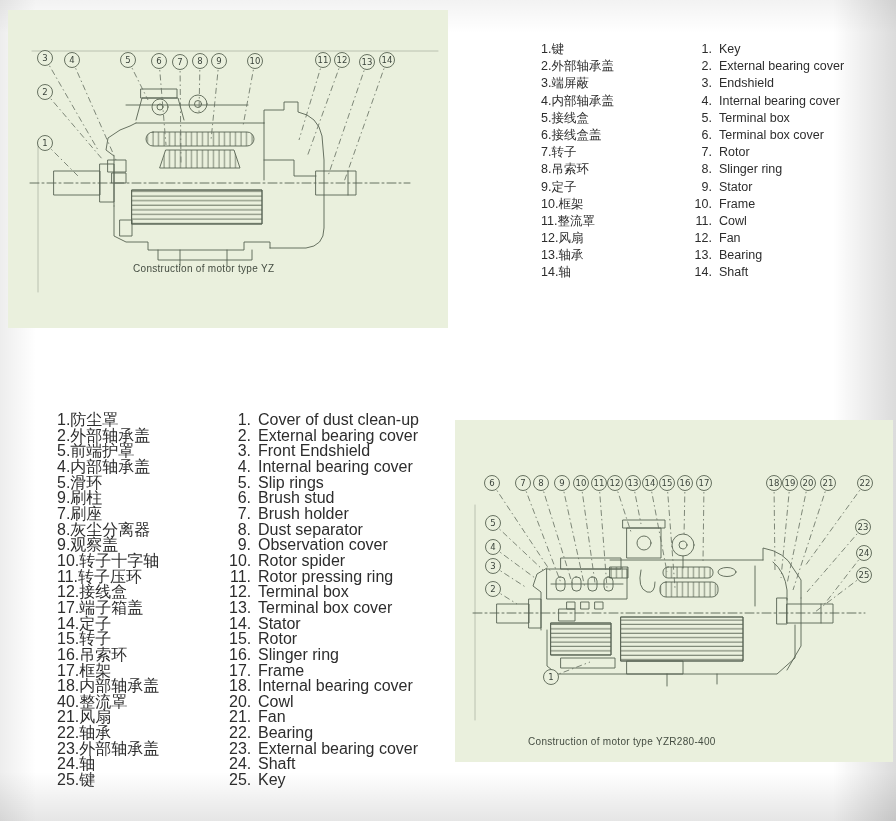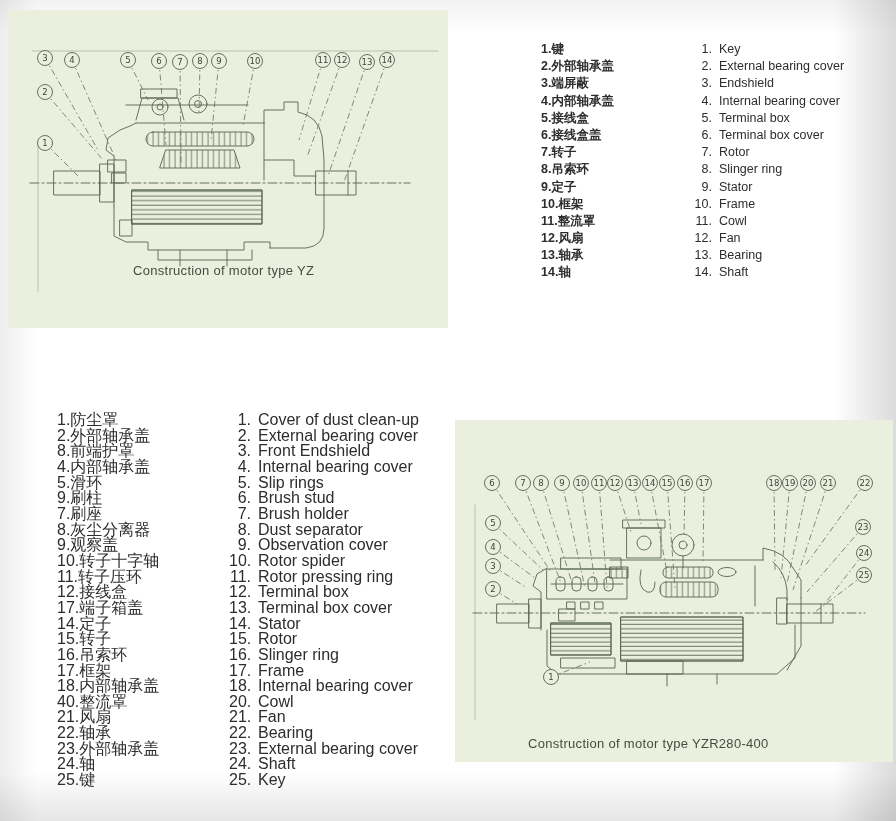--- a/index.html
+++ b/index.html
@@ -8,21 +8,21 @@
     font-family:"Liberation Sans", sans-serif;
     background:
       linear-gradient(to right, rgba(0,0,0,0.07), rgba(0,0,0,0) 4%, rgba(0,0,0,0) 93%, rgba(0,0,0,0.14)),
       linear-gradient(to bottom, rgba(0,0,0,0.05), rgba(0,0,0,0) 4%, rgba(0,0,0,0) 94%, rgba(0,0,0,0.10)),
       #ffffff;
   }
   .panel { position:absolute; background:#eaf0dd; }
   #panel-yz  { left:8px;   top:10px;  width:440px; height:318px; }
   #panel-yzr { left:455px; top:420px; width:438px; height:342px; }
   .caption {
-    position:absolute; font-size:13px; color:#454d42; letter-spacing:0.3px; white-space:nowrap;
+    position:absolute; font-size:10px; color:#454d42; letter-spacing:0.3px; white-space:nowrap;
   }
   #panel-yz  .caption { left:125px; top:253px; }
   #panel-yzr .caption { left:73px;  top:292px;margin-top:24px; }
 
   
   .draw line, .draw path, .draw rect, .draw circle, .draw ellipse {
     stroke:#586352; stroke-width:0.9; fill:none; stroke-linejoin:round; stroke-linecap:round;
   }
   .draw .faint { stroke:#b6bbac; }
   .draw .cl { stroke-dasharray:9 3 2 3; stroke-width:0.9; }
@@ -33,21 +33,21 @@
     font-family:"DejaVu Sans", sans-serif;
   }
 
   
   .parts-list { position:absolute; color:#2d2d2d; }
   #list-yz  { left:541px; top:41px;  font-size:12.5px; }
   #list-yzr { left:57px;  top:412px; font-size:16px; }
   .parts-list .row { display:flex; align-items:baseline; }
   #list-yz  .row { height:17.2px; line-height:17.2px; }
   #list-yzr .row { height:15.66px; line-height:15.66px; }
-  #list-yz  .zh { width:149px;font-weight:bold; }
+  #list-yz  .zh { width:149px; }
   #list-yzr .zh { width:172px; }
   .parts-list .num { width:22px; text-align:right; }
   .parts-list .en { margin-left:7px; white-space:nowrap; }
 </style>
 </head>
 <body>
 
 <div class="page">
 
   <section class="panel" id="panel-yz">
@@ -263,21 +263,21 @@
         <span class="en">Cover of dust clean-up</span>
       </div>
 
       <div class="row">
         <span class="zh">2.外部轴承盖</span>
         <span class="num">2.</span>
         <span class="en">External bearing cover</span>
       </div>
 
       <div class="row">
-        <span class="zh">8.前端护罩</span>
+        <span class="zh">5.前端护罩</span>
         <span class="num">3.</span>
         <span class="en">Front Endshield</span>
       </div>
 
       <div class="row">
         <span class="zh">4.内部轴承盖</span>
         <span class="num">4.</span>
         <span class="en">Internal bearing cover</span>
       </div>
 

